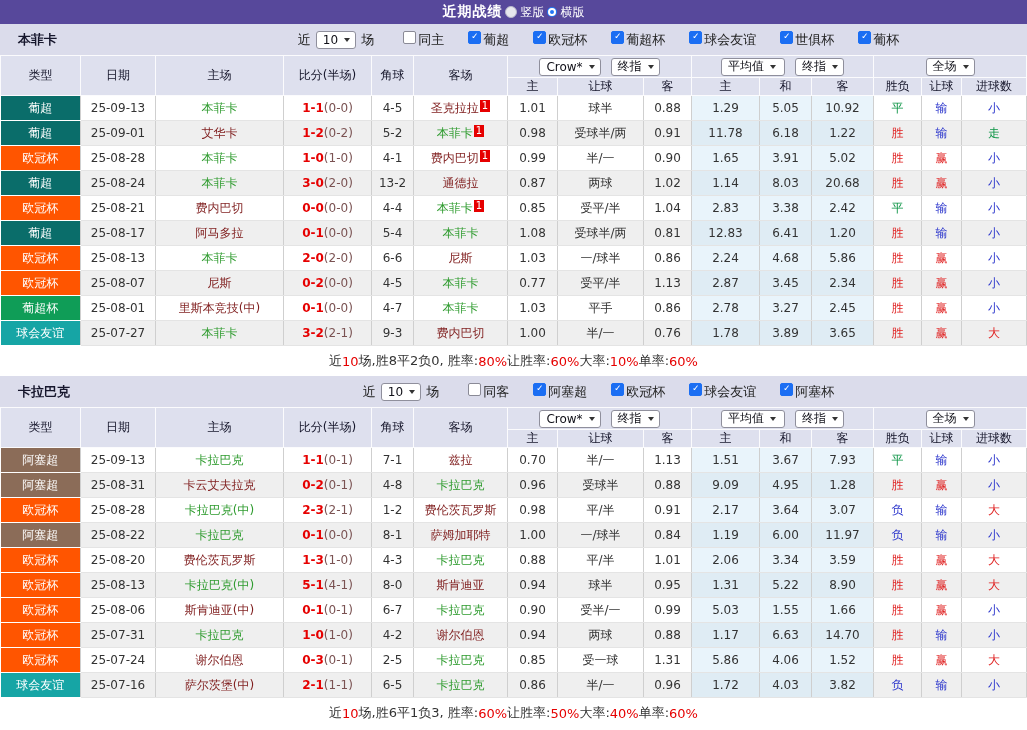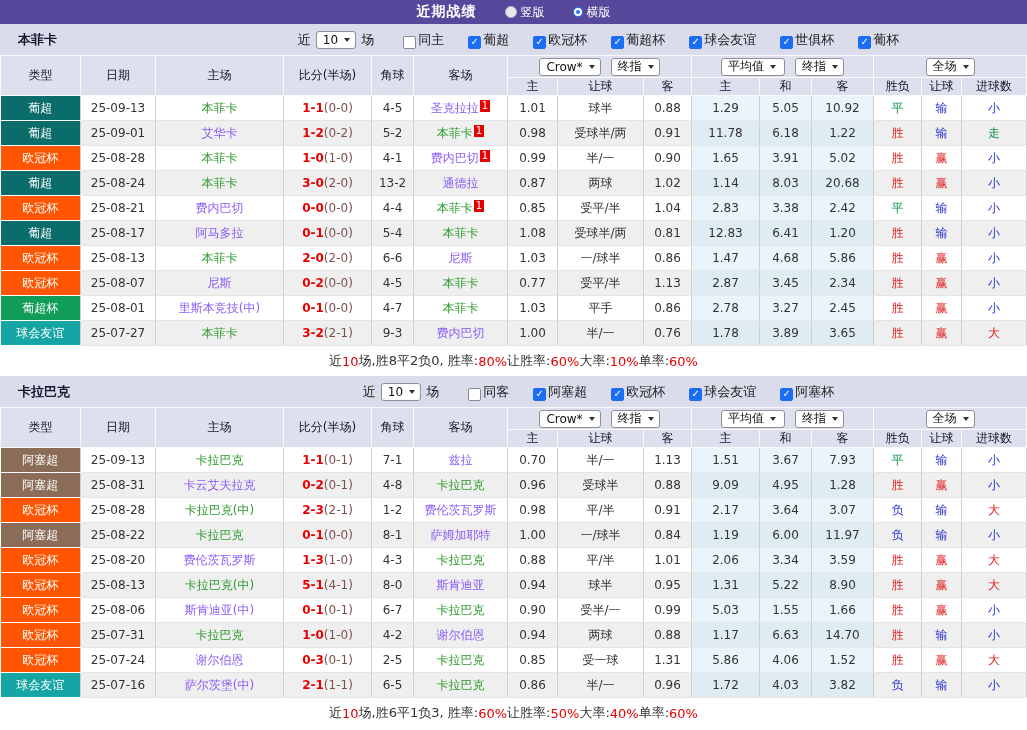--- a/index.html
+++ b/index.html
@@ -1,53 +1,53 @@
 <!DOCTYPE html>
 <html><head>
 <meta charset="utf-8">
 <style>
   * { box-sizing: border-box; }
   html,body { margin:0; padding:0; background:#fff; }
   body { width:1027px; font-family:"DejaVu Sans","Liberation Sans",sans-serif; }
 
   
-  .titlebar { height:24px; background:#57489b; display:flex; align-items:center; justify-content:center; gap:28px; color:#fff; }
+  .titlebar { height:24px; background:#57489b; display:flex; align-items:center; justify-content:center; gap:2px; color:#fff; }
   .titlebar .title { font-weight:bold; font-size:14px; letter-spacing:1px; }
   .radio-item { display:inline-flex; align-items:center; gap:4px; font-size:12px; }
   .radio { display:inline-block; border-radius:50%; }
   .radio.off { width:12px; height:12px; background:#e7e7ee; border:1px solid #b9b9cc; }
   .radio.on  { width:8px;  height:8px;  background:#2276f5; border:2px solid #fff; box-shadow:0 0 0 1px #2276f5; margin:0 1px; }
 
   
   .filter-row { background:#dbdceb; height:31px; display:flex; align-items:center; }
   .team-name { width:170px; padding-left:18px; font-weight:bold; font-size:13px; color:#16162c; }
   .filter-controls { flex:1; display:flex; align-items:center; justify-content:center; gap:5px; font-size:13px; color:#222; }
   .cb-group { display:inline-flex; align-items:center; }
-  .cb-item { display:inline-flex; align-items:flex-end; margin-left:24px; }
+  .cb-item { display:inline-flex; align-items:flex-start; margin-left:24px;font-family:Liberation Mono, monospace; }
   .cb { width:13px; height:13px; border-radius:2px; display:inline-flex; align-items:center; justify-content:center; background:#fff; border:1px solid #8a8a96; }
   .cb.checked { background:#1b6ef3; border-color:#1b6ef3; }
   .cb.checked::after { content:"✓"; color:#fff; font-size:10px; font-weight:bold; line-height:1; }
   .cb-label { margin-left:2px; }
 
   
   .sel { display:inline-flex; align-items:center; justify-content:space-between; gap:6px; background:#fff; border:1px solid #8f8f9c; border-radius:3px; padding:1px 5px 1px 6px; font-size:12px; color:#101018; height:18px; }
   .car { width:0; height:0; border-left:3.5px solid transparent; border-right:3.5px solid transparent; border-top:4.5px solid #333; }
 
   
   table { border-collapse:collapse; table-layout:fixed; width:1027px; font-size:12px; }
   thead th { background:#dee0ee; border:1px solid #fbfbfd; font-weight:normal; color:#15152a; font-size:12px; padding:0; }
   tr.hrowA th.selcell { height:22px; }
   tr.hrowB th { height:17px; }
   .selwrap { display:flex; align-items:center; justify-content:center; gap:10px; }
   tbody td { border-right:1px solid #cfcfcf; border-bottom:1px solid #e4e4e4; text-align:center; height:25px; padding:0; color:#333; overflow:hidden; white-space:nowrap; }
   tbody tr:nth-child(even) td { background:#efefef; }
   tbody td.league { color:#fff; border-bottom:1px solid #fff; }
   tbody tr:nth-child(odd) td.avg { background:#e9f4fb; }
   tbody tr:nth-child(even) td.avg { background:#dfecf4; }
-  .team { color:#8b5cf6; }
+  .team { color:#7f1d1d; }
   .team.g { color:#2e9b2e; }
   .ft { color:#e60000;font-weight:bold; }
   .ht { color:#7a5252; }
   .sup1 { background:#e60000; color:#fff; font-size:10px; line-height:12px; padding:0 2px; display:inline-block; position:relative; top:-3px; margin-left:1px; }
   .r-red { color:#e02222; }
   .r-green { color:#0b9444; }
   .r-blue { color:#2b35cc; }
 
   
   .summary { height:30px; display:flex; align-items:center; justify-content:center; font-size:13px; color:#333; background:#fff; }
@@ -287,21 +287,21 @@
         <tr>
           <td class="league" style="background: rgb(255, 85, 0);">欧冠杯</td>
           <td>25-08-13</td>
           <td><span class="team g">本菲卡</span></td>
           <td><span class="ft">2-0</span><span class="ht">(2-0)</span></td>
           <td>6-6</td>
           <td><span class="team">尼斯</span></td>
           <td>1.03</td>
           <td>一/球半</td>
           <td>0.86</td>
-          <td class="avg">1.47</td>
+          <td class="avg">2.24</td>
           <td class="avg">4.68</td>
           <td class="avg">5.86</td>
           <td class="r-red">胜</td>
           <td class="r-red">赢</td>
           <td class="r-blue">小</td>
         </tr>
         <tr>
           <td class="league" style="background: rgb(255, 85, 0);">欧冠杯</td>
           <td>25-08-07</td>
           <td><span class="team">尼斯</span></td>

